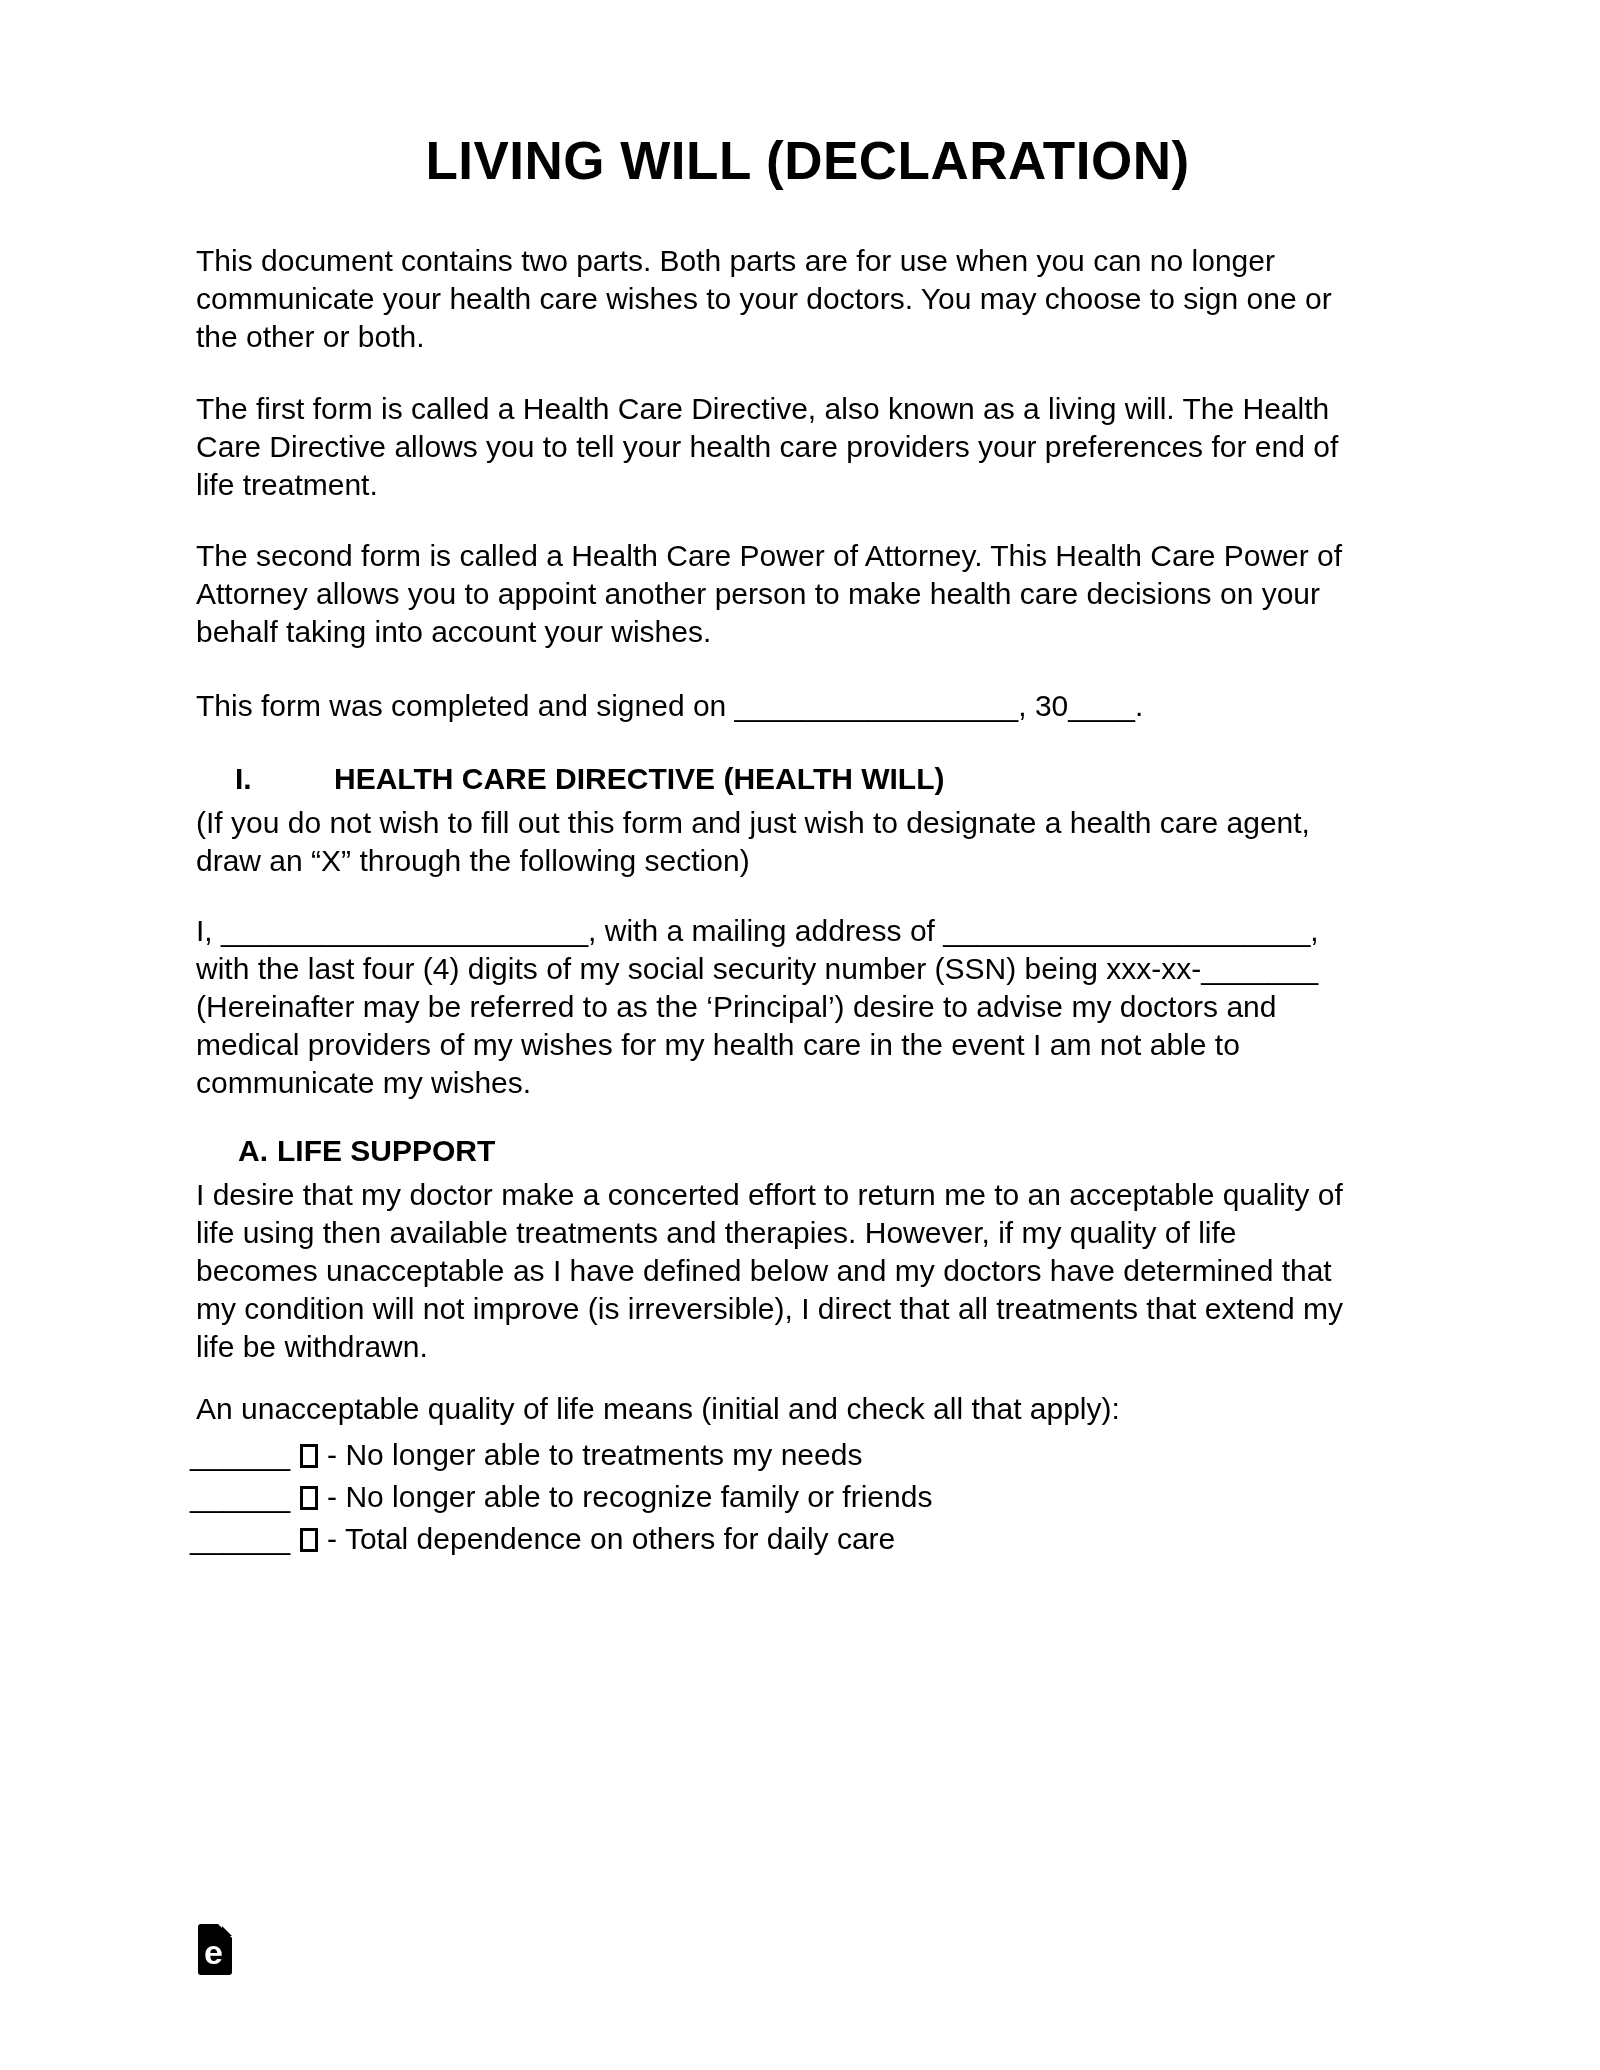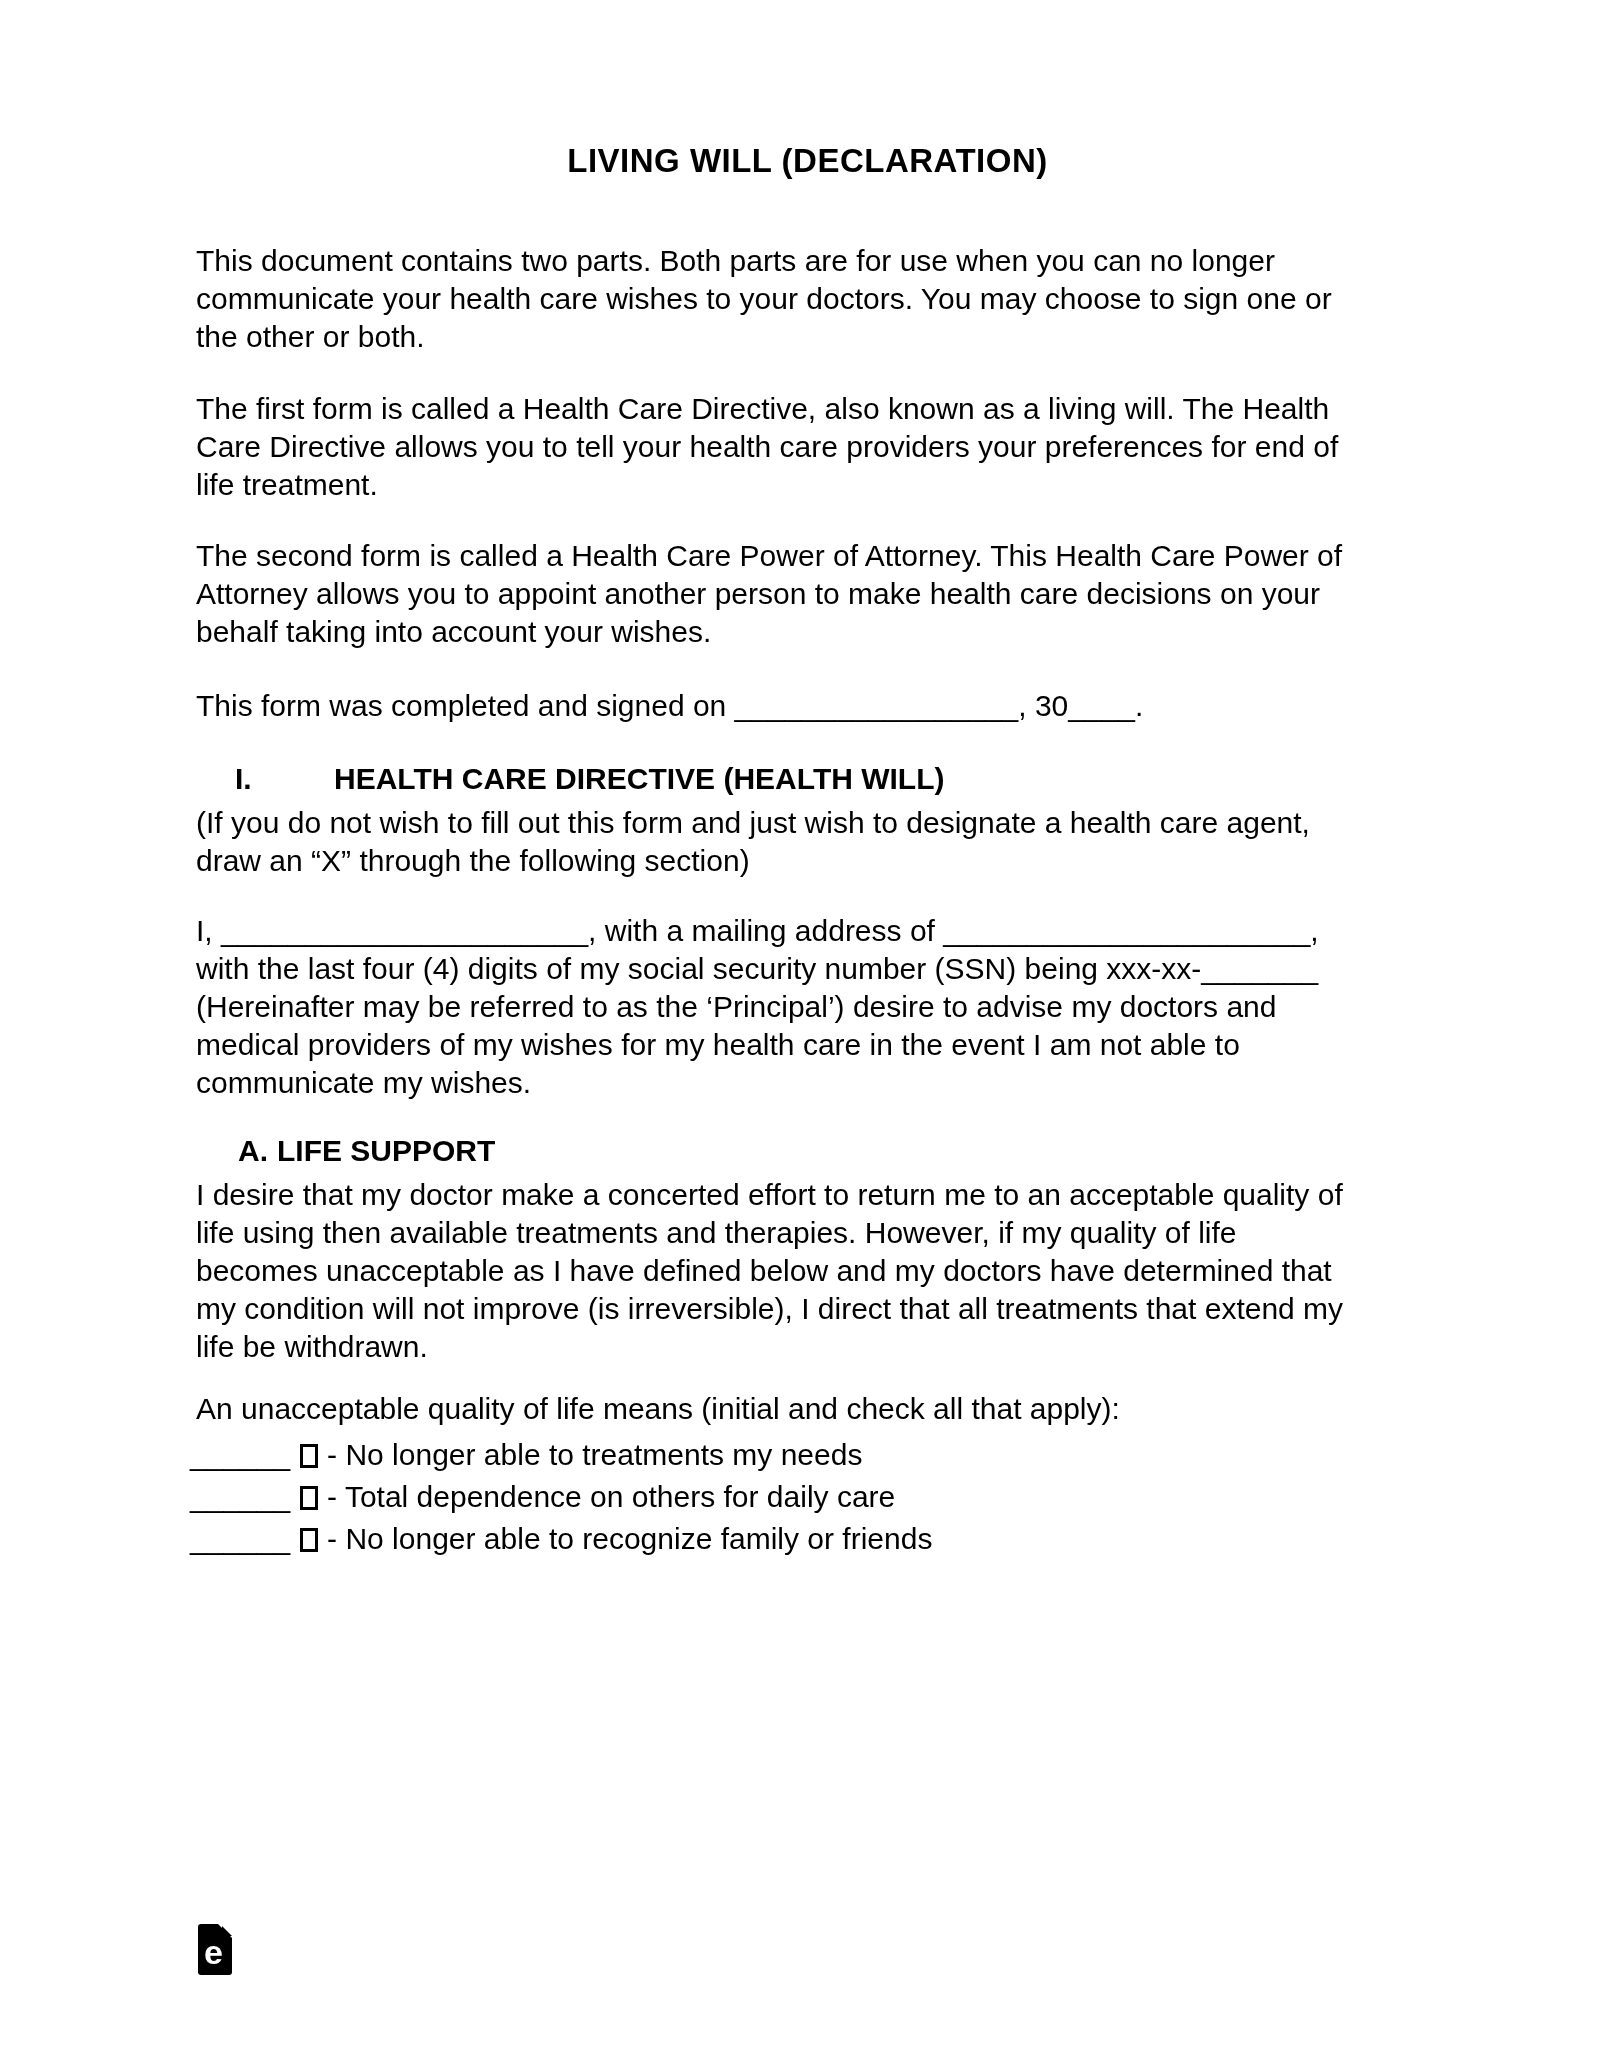--- a/index.html
+++ b/index.html
@@ -12,21 +12,21 @@
     padding: 0 175px 0 190px;
     overflow: hidden;
     font-family: "Liberation Sans", "DejaVu Sans", sans-serif;
     color: #000000;
     font-size: 30px;
   }
   h1.doc-title {
     margin: 0;
     padding-top: 132px;
     text-align: center;
-    font-size: 33px;
+    font-size: 53px;
     line-height: 58px;
     font-weight: bold;
     letter-spacing: 0.5px;
   }
   p, .para {
     margin: 6px;
     line-height: 38px;
     white-space: pre-line;
   }
   .mt-p1 { margin-top: 52px; }
@@ -128,22 +128,22 @@
   <p>I desire that my doctor make a concerted effort to return me to an acceptable quality of
 life using then available treatments and therapies. However, if my quality of life
 becomes unacceptable as I have defined below and my doctors have determined that
 my condition will not improve (is irreversible), I direct that all treatments that extend my
 life be withdrawn.</p>
 
   <p class="mt-prompt">An unacceptable quality of life means (initial and check all that apply):</p>
 
   <ul class="checklist mt-checklist">
     <li class="check-item"><span class="blank-inline initials-blank">______</span><span class="checkbox"></span><span>- No longer able to treatments my needs</span></li>
+    <li class="check-item"><span class="blank-inline initials-blank">______</span><span class="checkbox"></span><span>- No longer able to recognize family or friends</span></li>
     <li class="check-item"><span class="blank-inline initials-blank">______</span><span class="checkbox"></span><span>- Total dependence on others for daily care</span></li>
-    <li class="check-item"><span class="blank-inline initials-blank">______</span><span class="checkbox"></span><span>- No longer able to recognize family or friends</span></li>
   </ul>
 
   <div class="logo">
     <svg width="34" height="51" viewBox="0 0 34 51" xmlns="http://www.w3.org/2000/svg">
       <path fill="#000000" d="M3,0 L20,0 L34,14 L34,48 Q34,51 31,51 L3,51 Q0,51 0,48 L0,3 Q0,0 3,0 Z"></path>
       <path fill="#000000" d="M24,2 L34,12 L24,12 Z"></path>
       <text x="6" y="40" font-family="Liberation Sans, DejaVu Sans, sans-serif" font-size="34" font-weight="bold" fill="#ffffff">e</text>
     </svg>
   </div>
 

